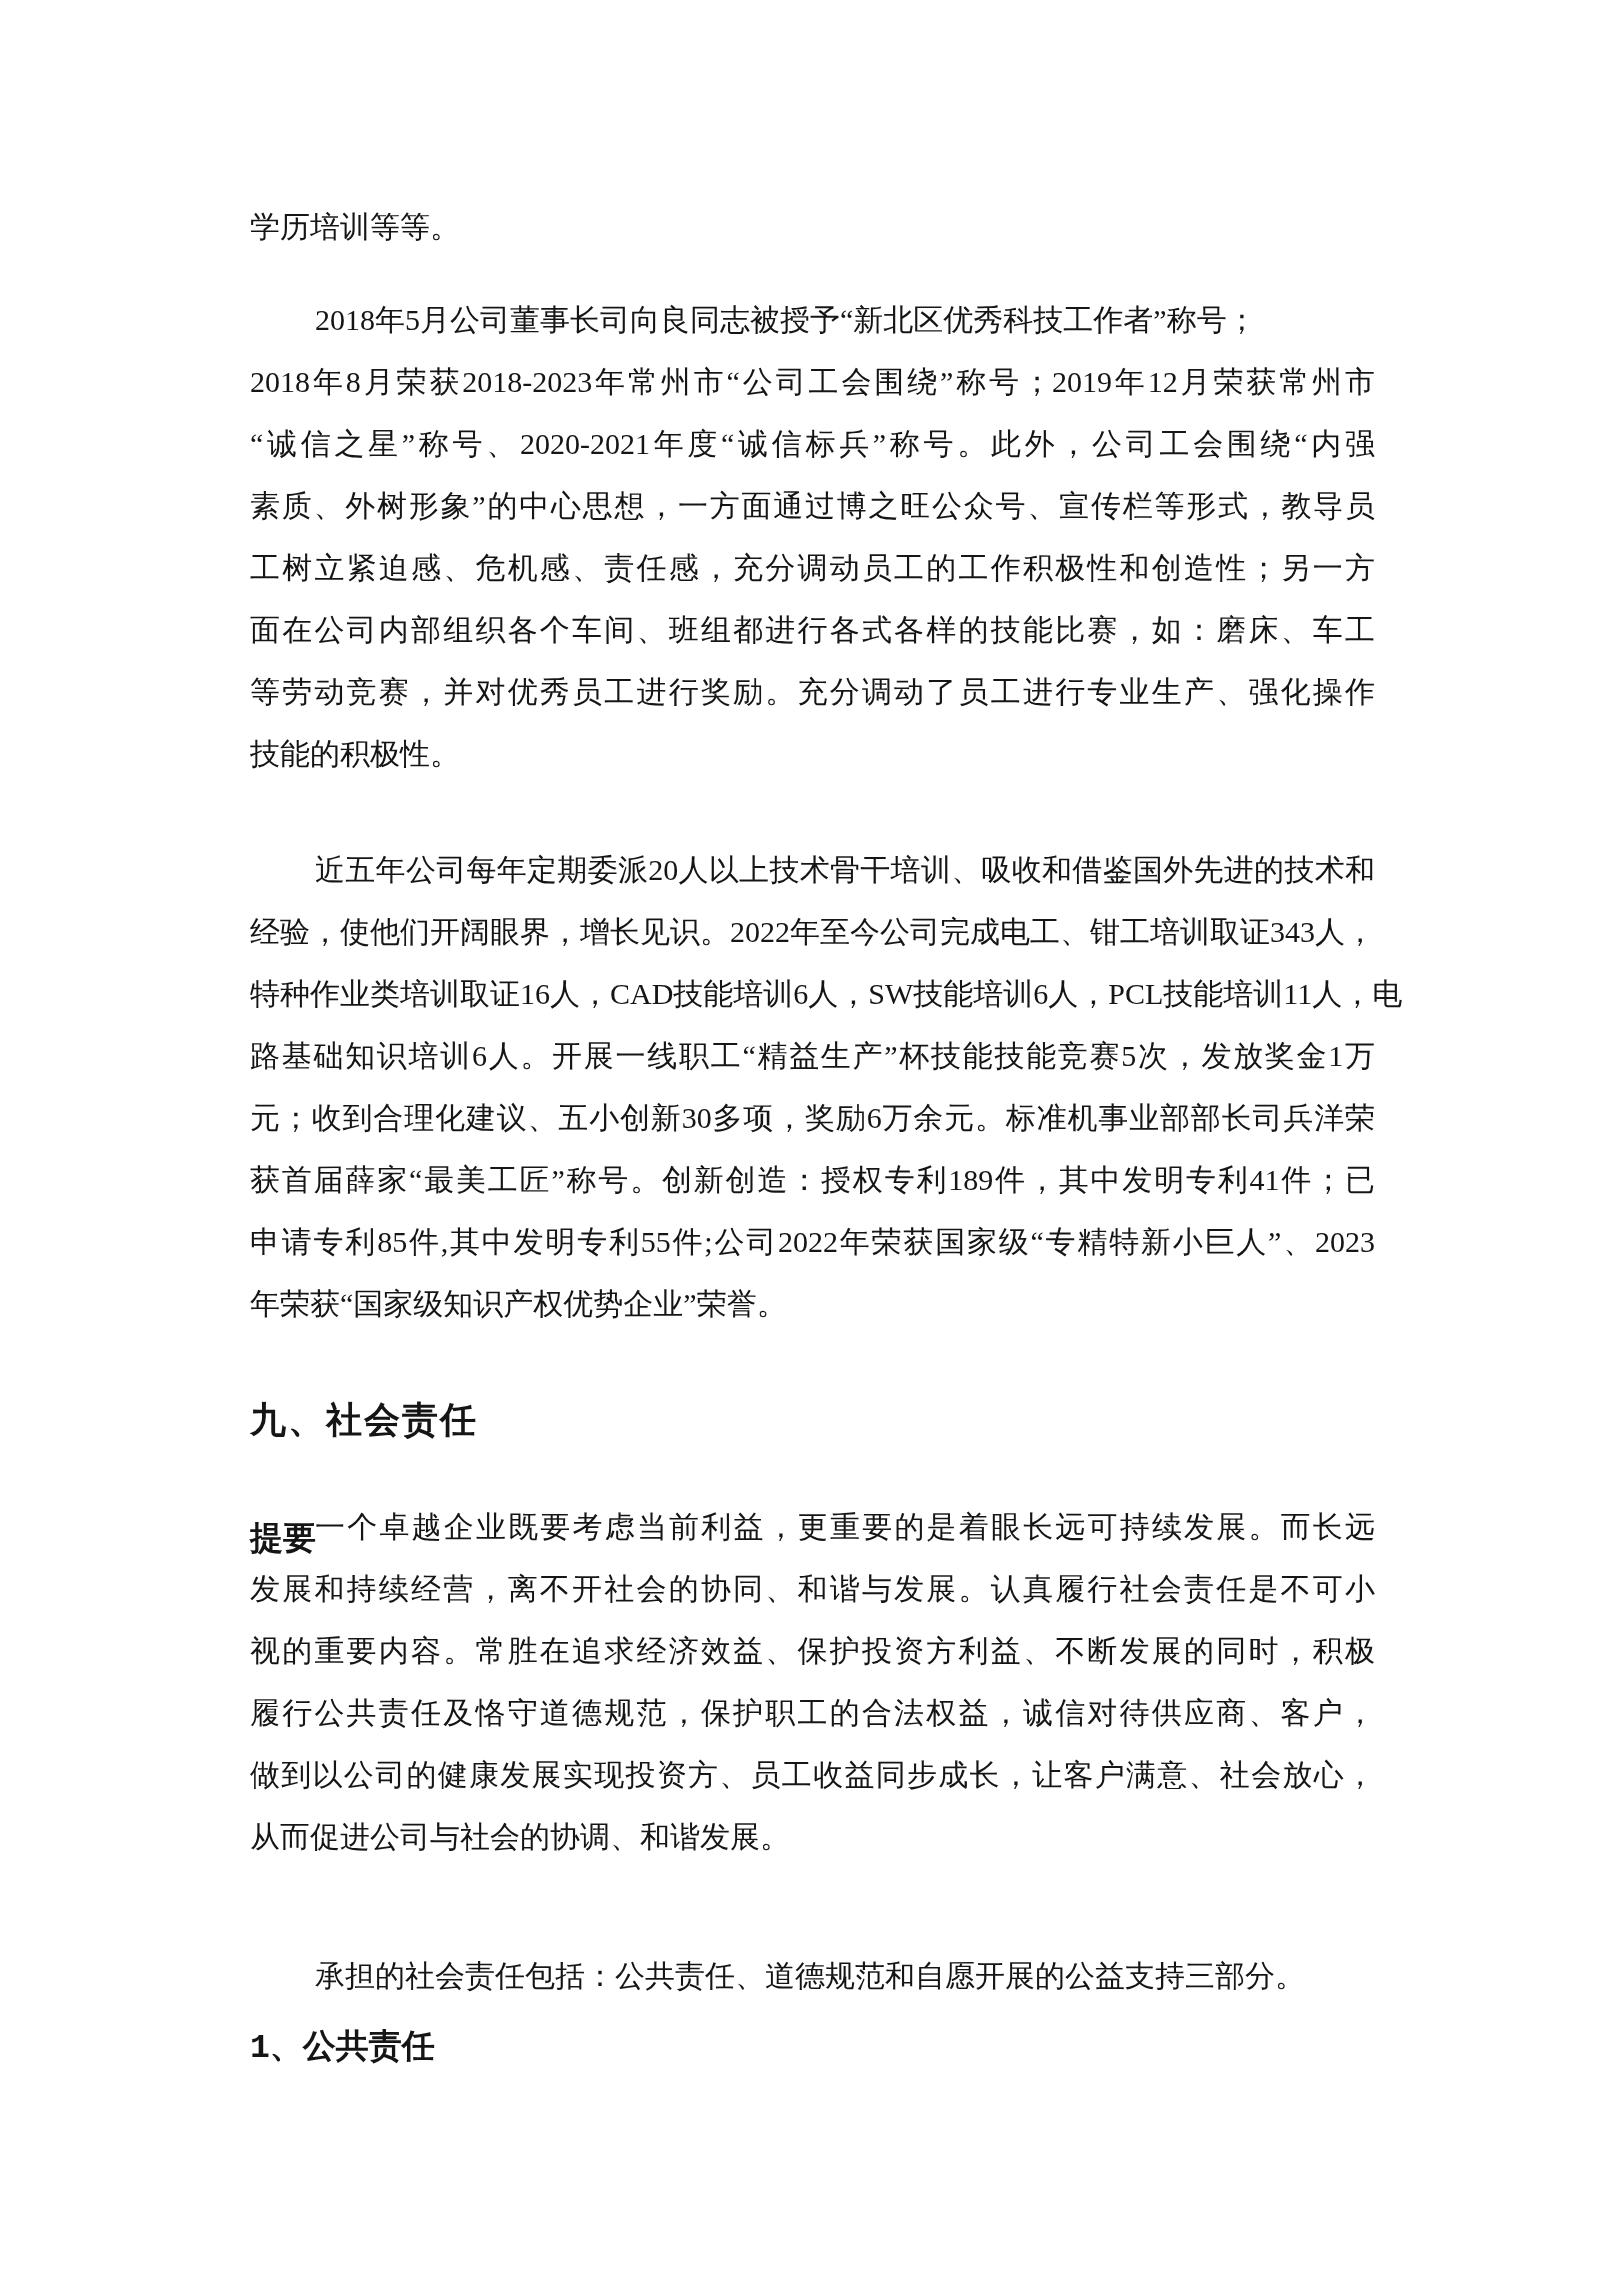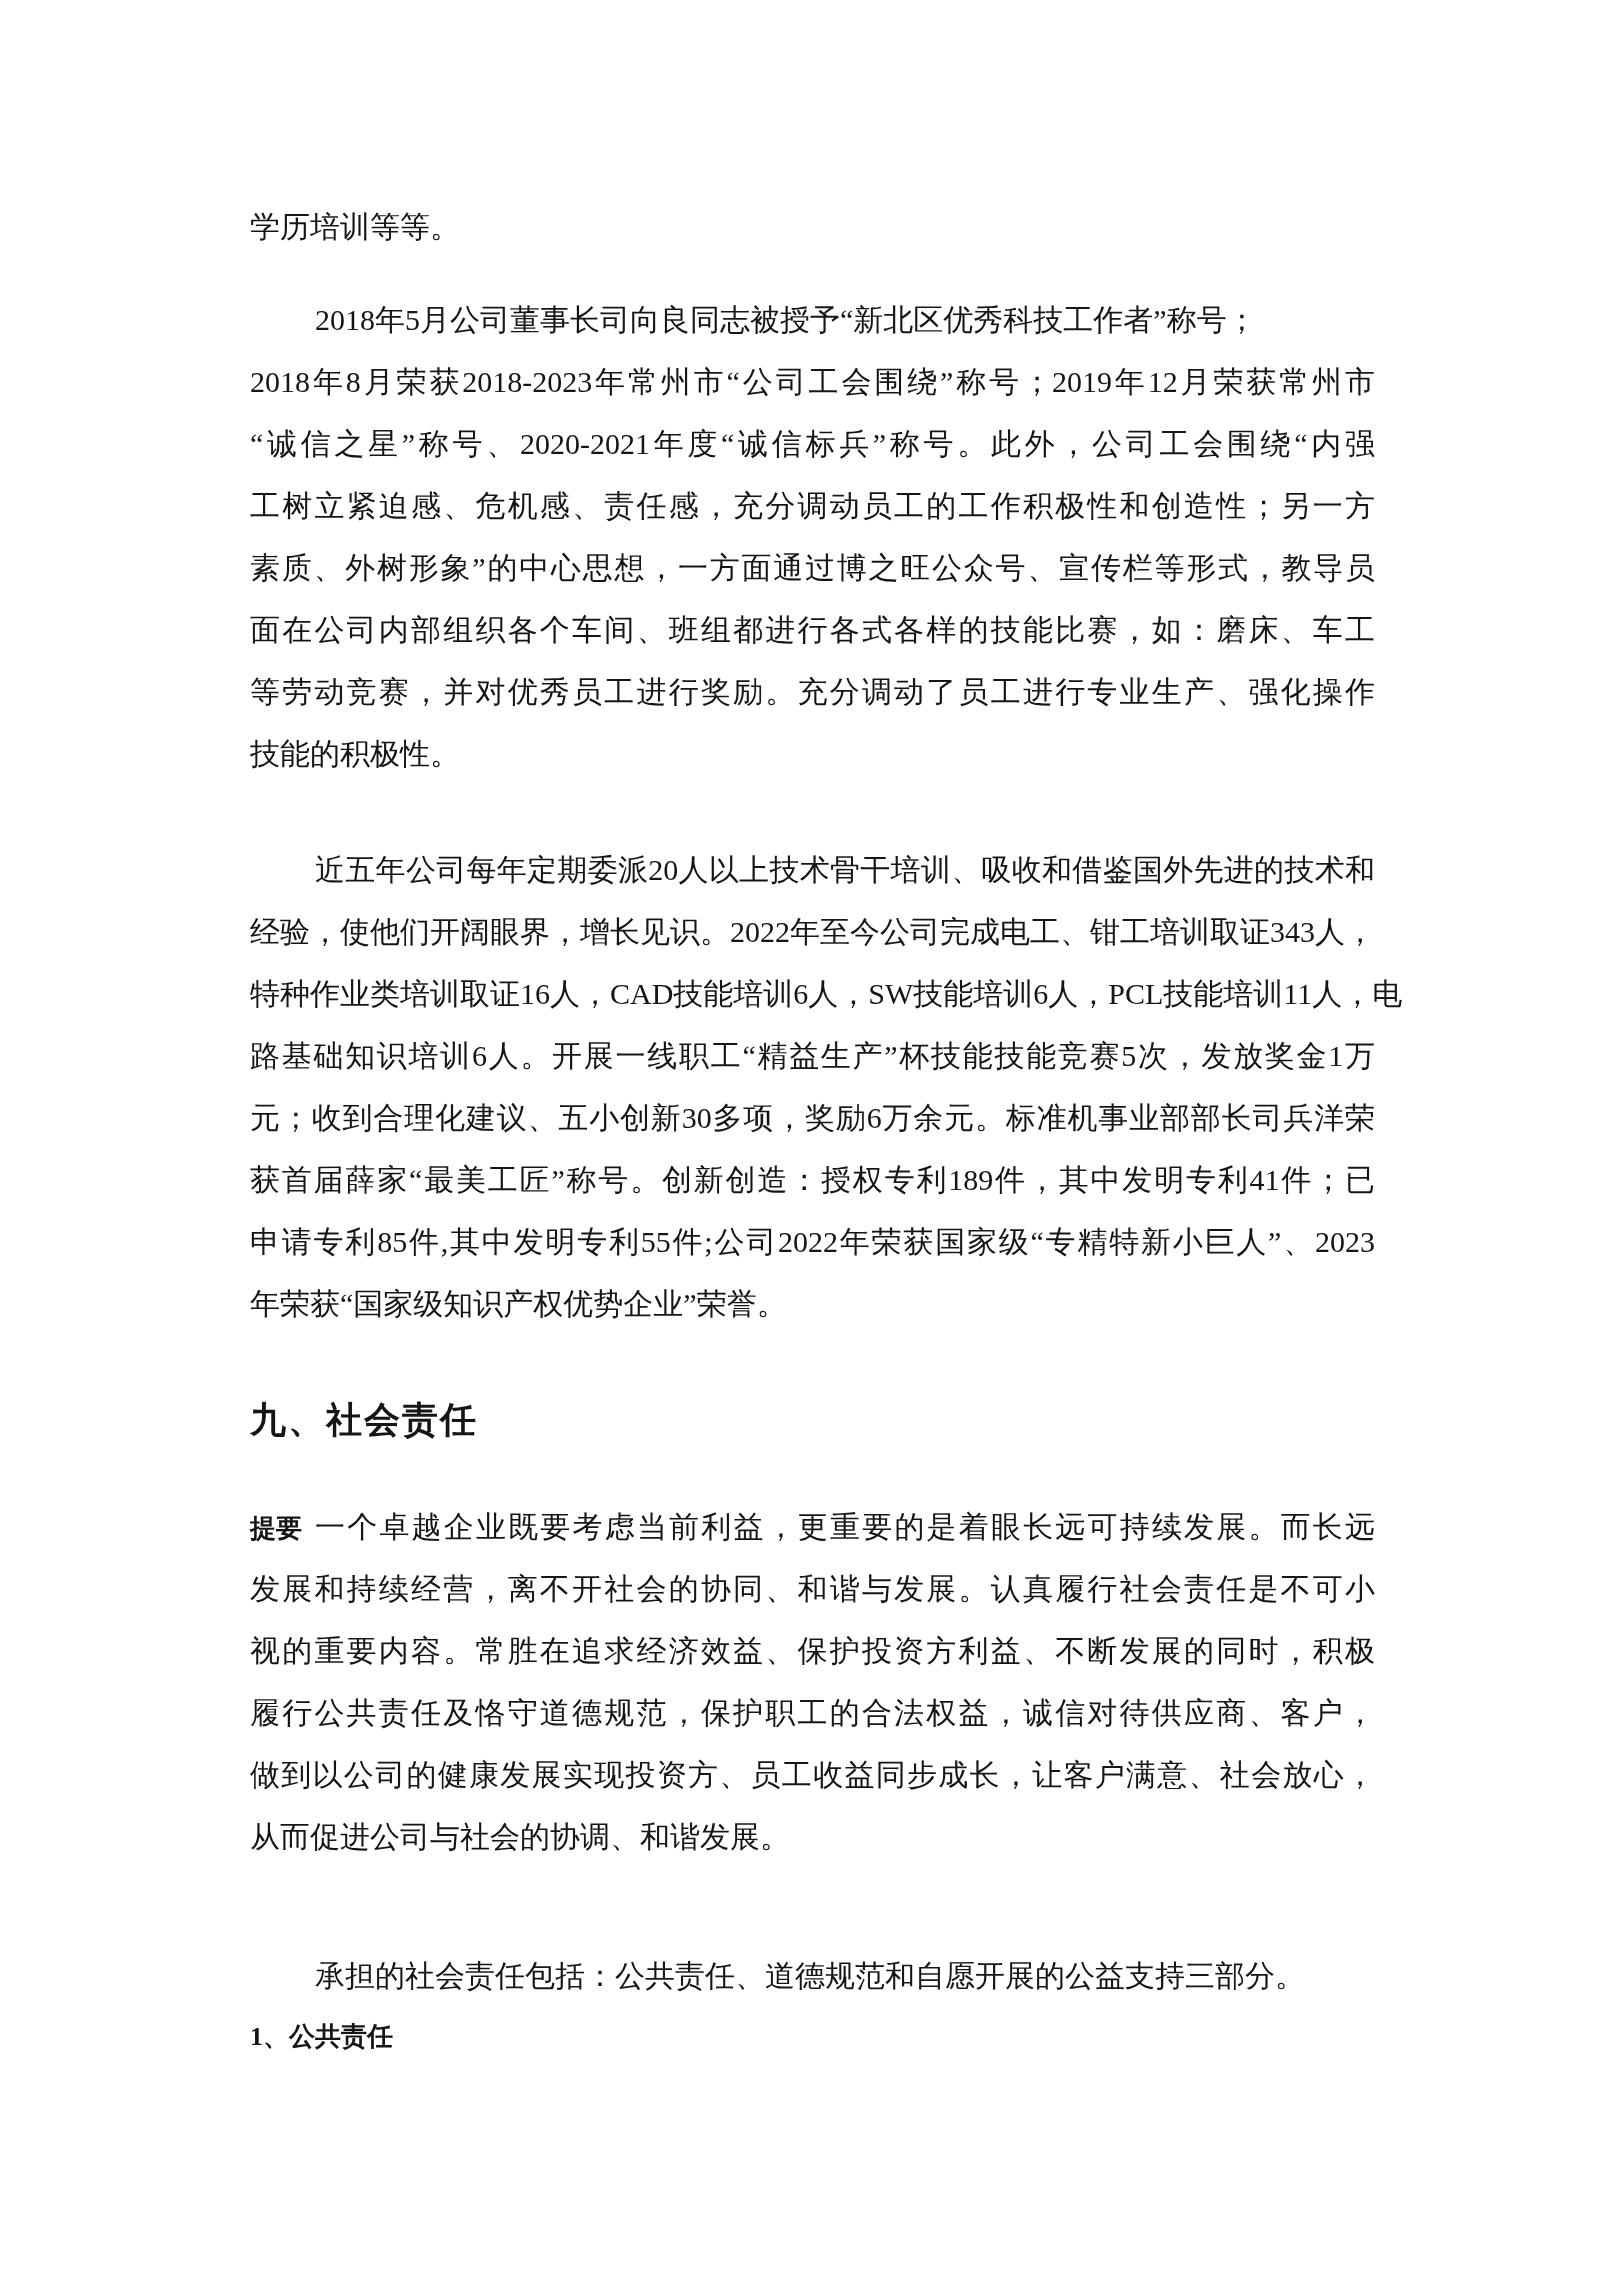--- a/index.html
+++ b/index.html
@@ -24,40 +24,41 @@
   }
   .line.indent{text-indent:65px;}
   .h-section{
     position:absolute;left:250px;
     font-family:"Liberation Sans","DejaVu Sans",sans-serif;
     font-weight:bold;font-size:36px;line-height:47px;
     white-space:nowrap;letter-spacing:2px;
   }
   .h-sub{
     position:absolute;left:250px;
-    font-family:Liberation Serif, serif;
-    font-weight:bold;font-size:26px;line-height:39px;
+    font-family:Liberation Mono, monospace;
+    font-weight:bold;font-size:33px;line-height:39px;
     white-space:nowrap;
+    margin-top:12px;
   }
 </style>
 </head>
 <body>
 
 <div class="page">
 
   <div class="para" style="top:196px;">
     <div class="line">学历培训等等。</div>
   </div>
 
   <div class="para" style="top:289px;">
     <div class="line indent">2018年5月公司董事长司向良同志被授予“新北区优秀科技工作者”称号；</div>
     <div class="line fill">2018年8月荣获2018-2023年常州市“公司工会围绕”称号；2019年12月荣获常州市</div>
     <div class="line fill">“诚信之星”称号、2020-2021年度“诚信标兵”称号。此外，公司工会围绕“内强</div>
+    <div class="line fill">素质、外树形象”的中心思想，一方面通过博之旺公众号、宣传栏等形式，教导员</div>
     <div class="line fill">工树立紧迫感、危机感、责任感，充分调动员工的工作积极性和创造性；另一方</div>
-    <div class="line fill">素质、外树形象”的中心思想，一方面通过博之旺公众号、宣传栏等形式，教导员</div>
     <div class="line fill">面在公司内部组织各个车间、班组都进行各式各样的技能比赛，如：磨床、车工</div>
     <div class="line fill">等劳动竞赛，并对优秀员工进行奖励。充分调动了员工进行专业生产、强化操作</div>
     <div class="line">技能的积极性。</div>
   </div>
 
   <div class="para" style="top:839px;">
     <div class="line indent fill">近五年公司每年定期委派20人以上技术骨干培训、吸收和借鉴国外先进的技术和</div>
     <div class="line fill">经验，使他们开阔眼界，增长见识。2022年至今公司完成电工、钳工培训取证343人，</div>
     <div class="line fill">特种作业类培训取证16人，CAD技能培训6人，SW技能培训6人，PCL技能培训11人，电</div>
     <div class="line fill">路基础知识培训6人。开展一线职工“精益生产”杯技能技能竞赛5次，发放奖金1万</div>

